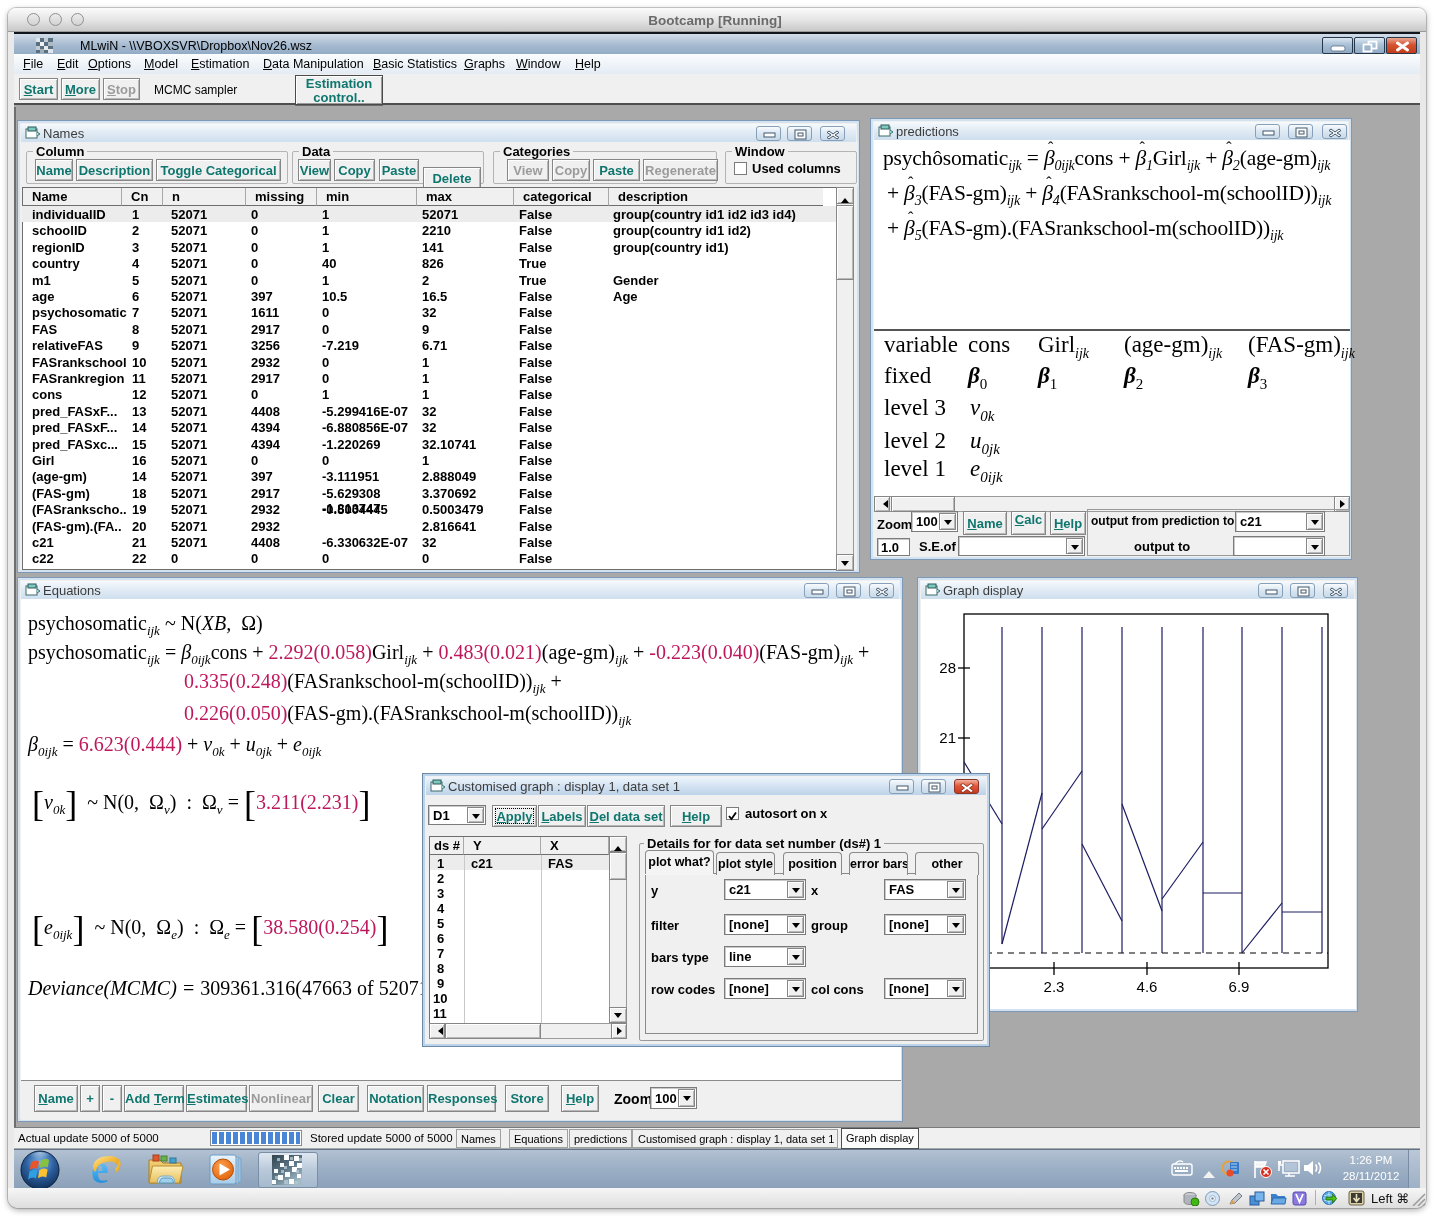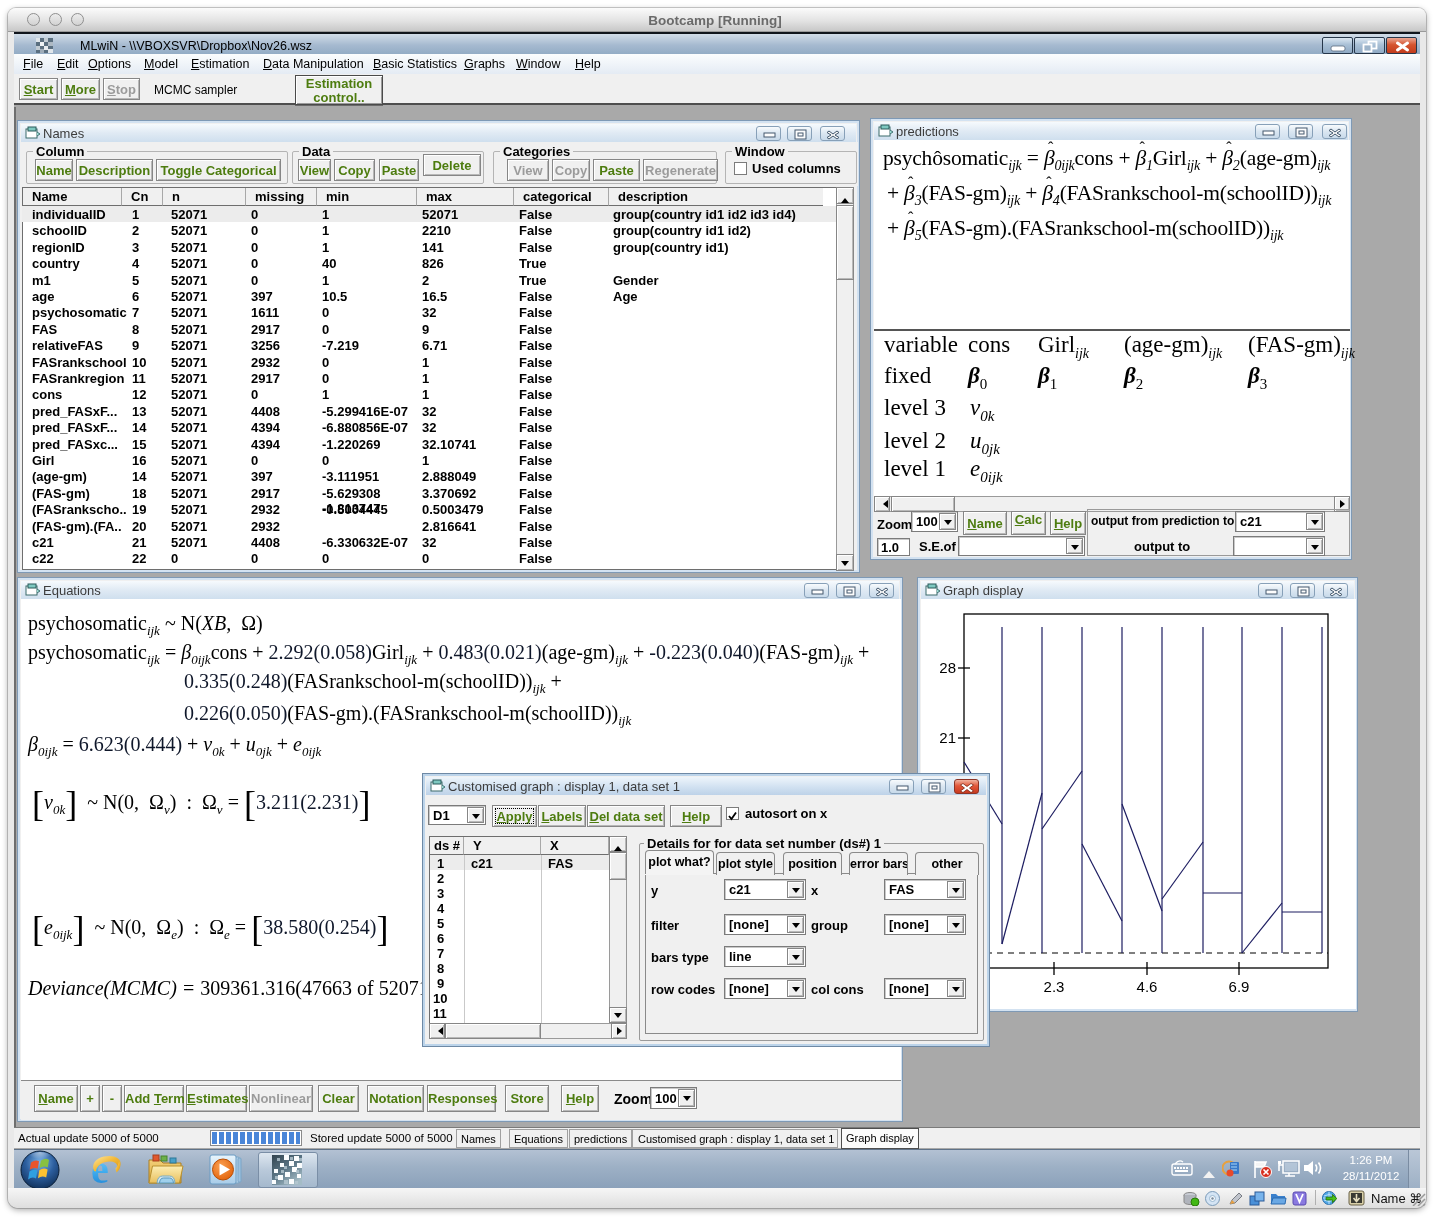--- a/index.html
+++ b/index.html
@@ -19,21 +19,21 @@
 .wbtn svg{position:absolute;left:0;top:0}
 #mlclose{background:linear-gradient(#eba793,#d55430 45%,#c23c1c)}
 
 #mlmenu{position:absolute;left:0;top:22px;width:1406px;height:20px;background:linear-gradient(#fbfdfe,#e4ebf4);font-size:12.5px;color:#000}
 #mlmenu span{position:absolute;top:3px}
 
 #mltool{position:absolute;left:0;top:42px;width:1406px;height:31px;background:#f0f0f0;border-bottom:2px solid #4e4e4e}
 
 #mdi{position:absolute;left:0;top:75px;width:1406px;height:1020px;background:#a9a9a9}
 
-.b3{white-space:nowrap;background:#f0f0f0;border:1px solid #868686;box-shadow:inset 1px 1px 0 #ffffff,inset -1px -1px 0 #b8b8b8;font-weight:bold;font-size:13px;color:#4d7c0f;text-align:center}
+.b3{white-space:nowrap;background:#f0f0f0;border:1px solid #868686;box-shadow:inset 1px 1px 0 #ffffff,inset -1px -1px 0 #b8b8b8;font-weight:bold;font-size:13px;color:#0f766e;text-align:center}
 .b3g{color:#9b9b9b}
 
 .win{position:absolute;background:#f0f0f0;border:1px solid #7e99b5;box-shadow:inset 0 0 0 2px #d3e2f1}
 .wtitle{position:absolute;left:3px;top:3px;right:3px;height:18px;background:linear-gradient(#f6fafd,#e0eaf4 50%,#cfdfee);font-size:13px;color:#3c3c3c}
 .wtitle.act{background:linear-gradient(#eef5fb,#d4e3f2 50%,#bdd2e8)}
 .ticon{position:absolute;left:4px;top:2px}
 .ttext{position:absolute;left:22px;top:2px;white-space:nowrap}
 .cbtn{position:absolute;top:2px;width:25px;height:15px;border:1px solid #87a0b8;border-radius:3px;background:linear-gradient(#f8fbfd,#dae6f1 50%,#c8daea)}
 .cbtn.red{background:linear-gradient(#f0b3a0,#e2573a 45%,#c83a20);border-color:#8c3426}
 .cbtn svg{position:absolute;left:0;top:0}
@@ -46,21 +46,21 @@
 .dd:after{content:"";position:absolute;left:4px;top:6px;border:4px solid transparent;border-top:5px solid #000}
 
 .sb{position:absolute;background:#f0f0f0;border:1px solid #9a9a9a}
 .sbtn{position:absolute;background:#f0f0f0;border:1px solid #868686;box-shadow:inset 1px 1px 0 #fff,inset -1px -1px 0 #b8b8b8}
 .thumb{position:absolute;background:#f0f0f0;border:1px solid #868686;box-shadow:inset 1px 1px 0 #fff,inset -1px -1px 0 #b8b8b8}
 .tri{position:absolute;width:0;height:0}
 
 .hdrcell{position:absolute;white-space:nowrap;overflow:hidden;font-weight:bold;font-size:13px;background:#f0f0f0;border-right:1px solid #a8a8a8;border-bottom:1px solid #6e6e6e;padding:1px 0 0 9px;height:18px}
 .gr{position:absolute;font-weight:bold;font-size:13px;white-space:nowrap}
 .serif{font-family:"Liberation Serif",serif}
-.blue{color:#0f172a}
+.blue{color:#be185d}
 .statusbar{position:absolute;left:0;top:1095px;width:1406px;height:21px;background:#f0f0f0;border-top:1px solid #7a7a7a;font-size:11.5px}
 .stab{position:absolute;top:1px;height:19px;border:1px solid #a0a0a0;background:#f0f0f0;padding:3px 4px 0 4px;white-space:nowrap;font-size:11px}
 
 #taskbar{position:absolute;left:0;top:1117px;width:1406px;height:39px;background:linear-gradient(#b3c1d3,#9db0c5 45%,#8ba1ba);border-top:1px solid #5f7288}
 #vboxbar{position:absolute;left:8px;top:1188px;width:1418px;height:20px;border-radius:0 0 10px 10px;background:linear-gradient(#f6f6f6,#dedede)}
 .eqt{font-size:20px;white-space:nowrap}
 sub.s{font-size:13px;font-style:italic}
 .br{font-size:36px;font-weight:normal;vertical-align:-7px;line-height:0}
 .pf{font-size:21.5px;white-space:nowrap;letter-spacing:-0.2px}
 .pt{font-size:23px;white-space:nowrap}
@@ -164,21 +164,21 @@
           </div>
   <div class="b3 abs" style="left:17px;top:38px;width:38px;height:22px;padding-top:3px">Name</div>
   <div class="b3 abs" style="left:58px;top:38px;width:77px;height:22px;padding-top:3px">Description</div>
   <div class="b3 abs" style="left:138px;top:38px;width:125px;height:22px;padding-top:3px">Toggle Categorical</div>
   <div class="grp" style="left:274px;top:30px;width:192px;height:33px">
             <span class="grplbl" style="left:6px">Data</span>
           </div>
   <div class="b3 abs" style="left:280px;top:38px;width:33px;height:22px;padding-top:3px">View</div>
   <div class="b3 abs" style="left:316px;top:38px;width:41px;height:22px;padding-top:3px">Copy</div>
   <div class="b3 abs" style="left:361px;top:38px;width:40px;height:22px;padding-top:3px">Paste</div>
-  <div class="b3 abs" style="left:405px;top:33px;width:58px;height:22px;padding-top:3px">Delete</div>
+  <div class="b3 abs" style="left:405px;top:46px;width:58px;height:22px;padding-top:3px">Delete</div>
   <div class="grp" style="left:475px;top:30px;width:224px;height:33px">
             <span class="grplbl" style="left:6px">Categories</span>
           </div>
   <div class="b3 b3g abs" style="left:489px;top:38px;width:42px;height:22px;padding-top:3px">View</div>
   <div class="b3 b3g abs" style="left:534px;top:38px;width:38px;height:22px;padding-top:3px">Copy</div>
   <div class="b3 abs" style="left:575px;top:38px;width:47px;height:22px;padding-top:3px">Paste</div>
   <div class="b3 b3g abs" style="left:625px;top:38px;width:75px;height:22px;padding-top:3px">Regenerate</div>
   <div class="grp" style="left:707px;top:30px;width:132px;height:33px">
             <span class="grplbl" style="left:6px">Window</span>
           </div>
@@ -897,18 +897,18 @@
   <svg class="abs" style="left:1314px;top:2px" width="17" height="16">
         <circle cx="7" cy="8" r="6.5" fill="#50a8e8" stroke="#2a6aa8"></circle>
         <path d="M2 6 q5 -3 10 0 M2 10 q5 3 10 0 M7 1.5 l0 13 M1 8 l12 0" fill="none" stroke="#bae0f8" stroke-width="1"></path>
         <path d="M9 8 L16 8 L16 5 L21 9.5 L16 14 L16 11 L9 11 Z" fill="#48c018" stroke="#287808" transform="translate(-4,0) scale(0.9)"></path>
       </svg>
   <svg class="abs" style="left:1340px;top:2px" width="17" height="16">
         <rect x="1" y="1" width="15" height="14" rx="2" fill="#d8cfa8" stroke="#6a6248"></rect>
         <rect x="3" y="3" width="11" height="10" fill="#3a3a32"></rect>
         <path d="M8.5 4 L8.5 10 M5.5 8 L8.5 11.5 L11.5 8" fill="none" stroke="#e8e0c0" stroke-width="1.6"></path>
       </svg>
-  <span class="abs" style="left:1363px;top:3px;font-size:13px;color:#111">Name ⌘</span>
+  <span class="abs" style="left:1363px;top:3px;font-size:13px;color:#111">Left ⌘</span>
   <svg class="abs" style="left:1404px;top:5px" width="14" height="13">
         <path d="M13 1 L1 13 M13 6 L6 13 M13 11 L11 13" stroke="#9a9a9a" stroke-width="1.5"></path>
       </svg>
 </div>
 </div>
 
 </body></html>

